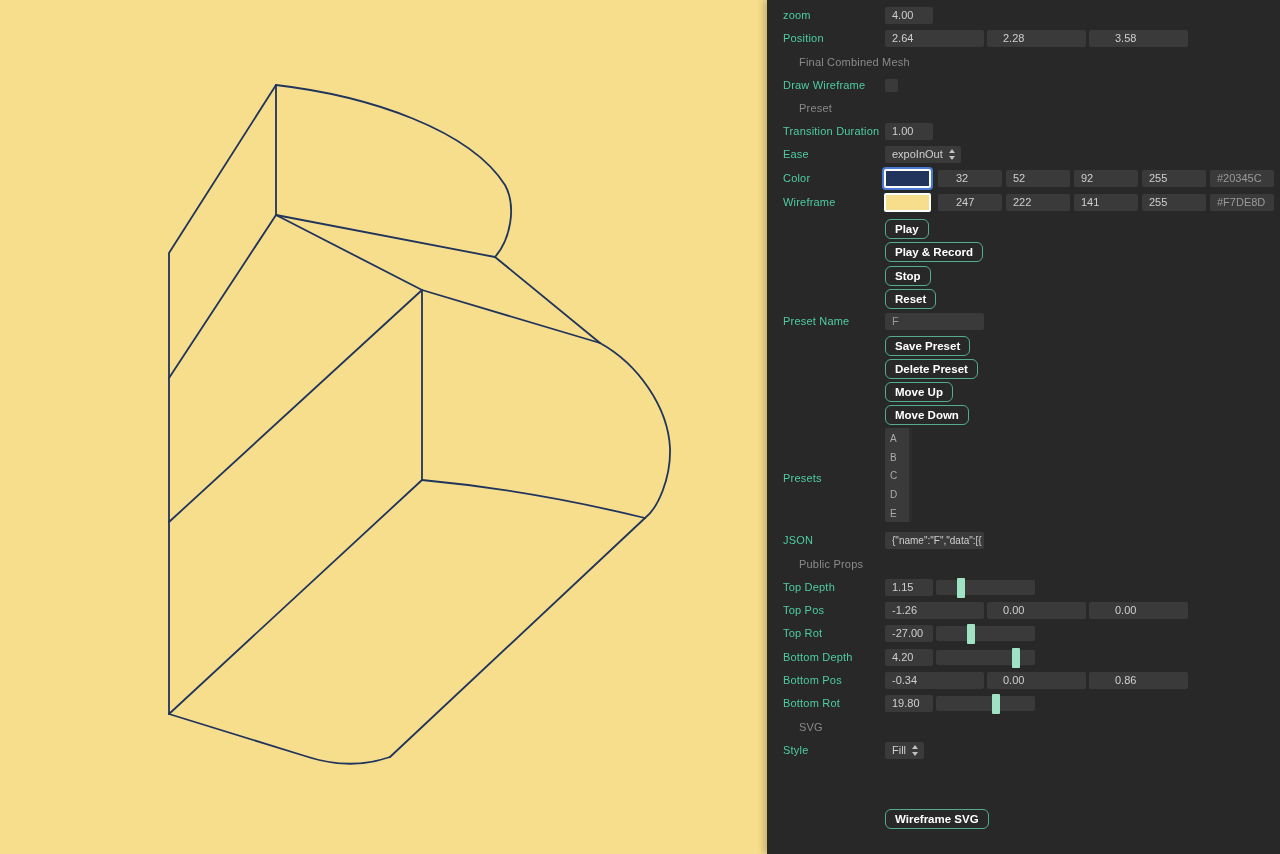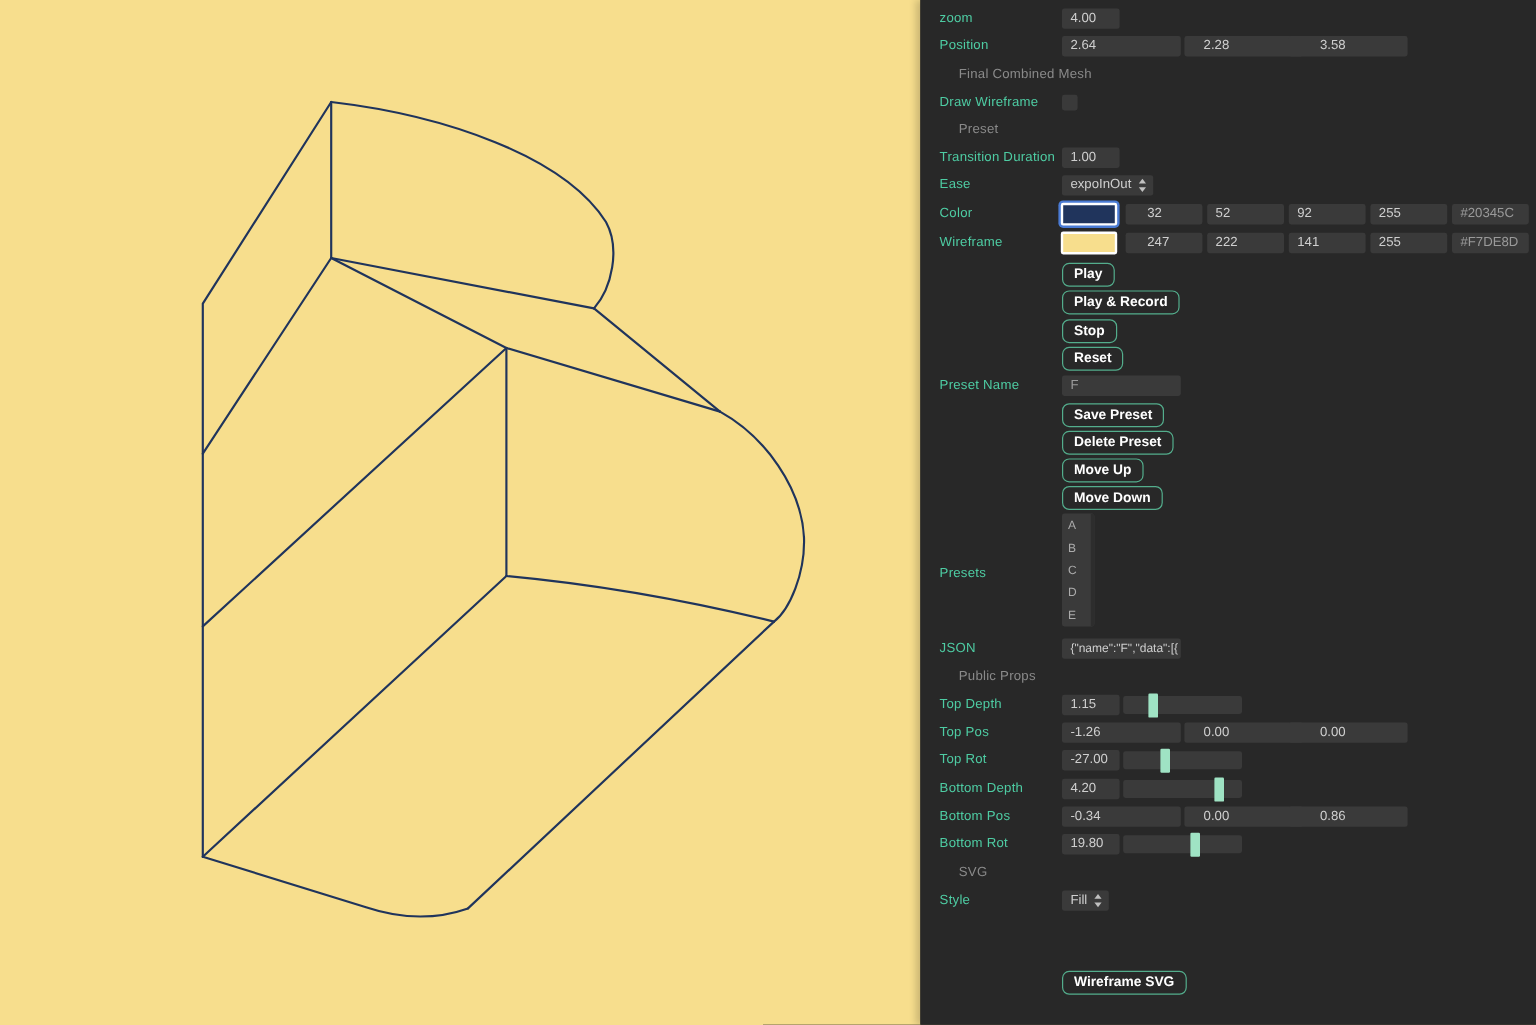--- a/index.html
+++ b/index.html
@@ -21,21 +21,21 @@
     color:#4ECCA3;white-space:nowrap;
   }
   .sec .lbl{color:#8a8a8a;margin-left:16px;}
   .inp{
     position:absolute;top:0;height:17px;background:#3a3a3a;border-radius:2px;
     color:#cfcfcf;font-size:11px;line-height:17px;padding:0 7px;
     box-sizing:border-box;white-space:nowrap;overflow:hidden;
   }
   .inp.dim{color:#9a9a9a;}
   .w-s{left:118px;width:48px;}
-  .p1{left:118px;width:99px;} .p2{left:220px;width:99px;padding-left:16px;} .p3{left:307px;width:99px;padding-left:26px;}
+  .p1{left:118px;width:99px;} .p2{left:220px;width:99px;padding-left:16px;} .p3{left:322px;width:99px;padding-left:26px;}
   .c1{left:171px;width:64px;padding-left:18px;} .c2{left:239px;width:64px;} .c3{left:307px;width:64px;}
   .c4{left:375px;width:64px;} .c5{left:443px;width:64px;color:#9a9a9a;}
   .btn{
     position:absolute;left:118px;top:0;height:20px;border:1.5px solid #53ad8c;
     border-radius:6px;background:transparent;color:#fff;font-weight:700;
     font-size:11.5px;line-height:17px;padding:0 9px;box-sizing:border-box;
     white-space:nowrap;font-family:"Liberation Sans", sans-serif;cursor:pointer;
   }
   .checkbox{position:absolute;left:118px;top:2px;width:13px;height:13px;
     background:#3a3a3a;border-radius:2px;}

